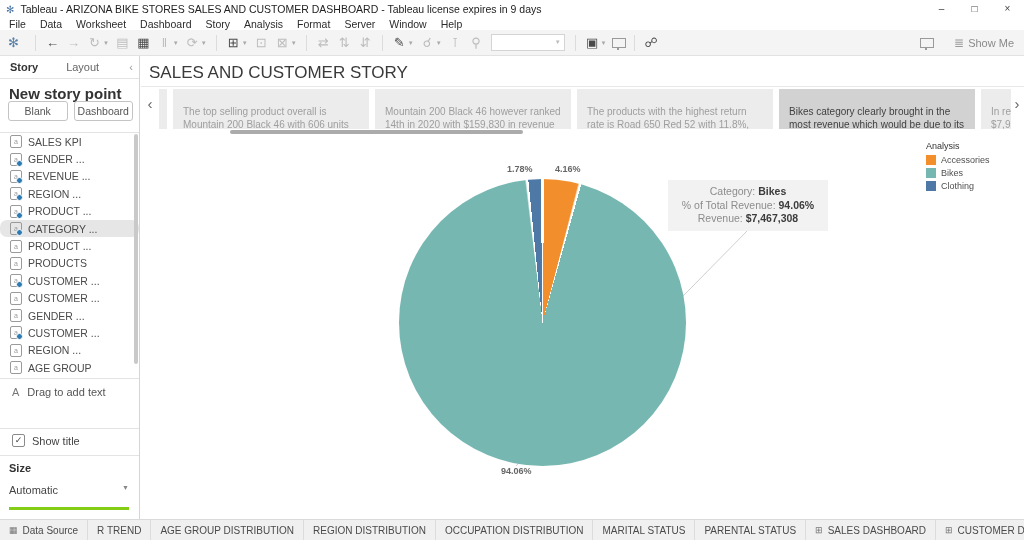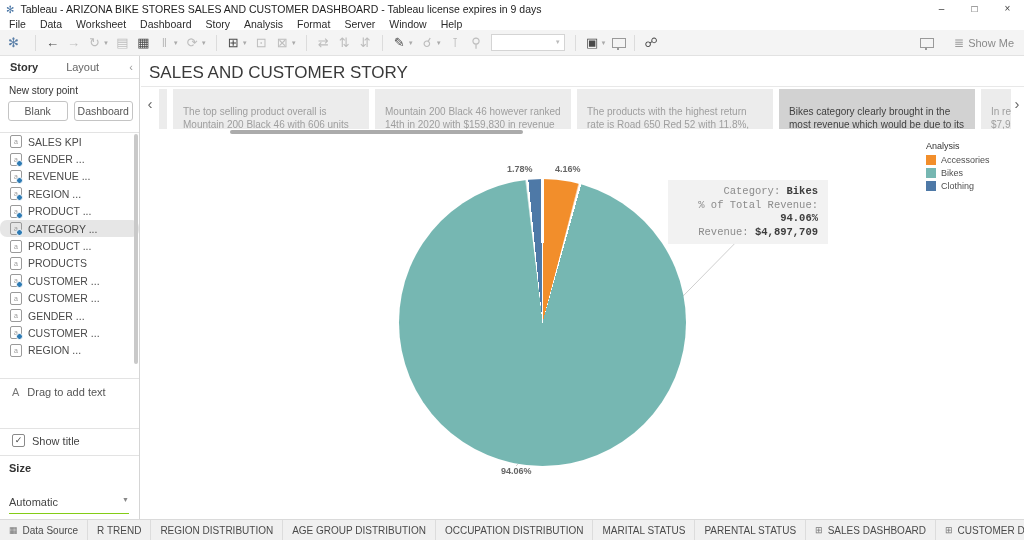--- a/index.html
+++ b/index.html
@@ -30,58 +30,58 @@
   .tright{margin-left:auto;display:flex;align-items:center;margin-right:10px;}
   .showme{display:flex;align-items:center;margin-left:18px;color:#8a8a8a;font-size:11px;}
   .showme .g{font-size:12px;margin-right:4px;color:#9a9a9a;}
   
   .sidebar{position:absolute;left:0;top:56px;width:140px;height:463px;background:#fff;border-right:1px solid #d5d5d5;box-sizing:border-box;}
   .sep{position:absolute;left:0;right:0;height:1px;background:#e3e3e3;}
   .side-tabs{position:absolute;left:0;top:0;right:0;height:22px;border-bottom:1px solid #e3e3e3;display:flex;align-items:center;}
   .side-tabs .st{font-size:11px;color:#666;padding:0 14px;}
   .side-tabs .st.active{font-weight:bold;color:#333;padding-left:10px;}
   .side-tabs .collapse{margin-left:auto;margin-right:6px;color:#999;font-size:11px;}
-  .nsp-label{position:absolute;left:9px;top:29px;font-size:10px;font-weight:normal;color:#333;}
+  .nsp-label{position:absolute;left:9px;top:29px;font-size:15px;font-weight:bold;color:#333;}
   .btnrow{position:absolute;left:8px;top:45px;right:6px;display:flex;gap:6px;}
   .btnrow .btn{flex:1;height:18px;border:1px solid #c4c4c4;border-radius:3px;background:#fff;font-size:10.5px;color:#555;
                display:flex;align-items:center;justify-content:center;}
   .sheet-list{position:absolute;left:0;top:77px;right:0;height:245px;overflow:hidden;}
   .sheet-item{height:17.4px;display:flex;align-items:center;padding-left:10px;font-size:10.5px;color:#4a4a4a;white-space:nowrap;}
   .sheet-item.selected{background:#e6e6e6;border-radius:7px;}
   .sp-icon{width:10px;height:11px;border:1px solid #9a9a9a;border-radius:2px;margin-right:6px;flex:none;position:relative;
            font-size:7px;color:#9a9a9a;display:flex;align-items:center;justify-content:center;line-height:1;}
   .sp-icon .dot{position:absolute;right:-2px;bottom:-2px;width:5px;height:5px;border-radius:50%;background:#2e7bb4;border:1px solid #fff;}
   .vscroll{position:absolute;right:1px;top:78px;width:4px;height:230px;background:#c9c9c9;border-radius:2px;}
   .dragtext{position:absolute;left:12px;top:330px;display:flex;align-items:center;font-size:11px;color:#555;}
   .dragtext .a{font-size:11px;color:#777;margin-right:8px;}
   .showtitle{position:absolute;left:12px;top:378px;display:flex;align-items:center;font-size:11px;color:#444;}
   .cbx{width:11px;height:11px;border:1px solid #8a8a8a;border-radius:2px;margin-right:7px;font-size:9px;line-height:11px;
        text-align:center;color:#444;background:#fff;}
   .size-label{position:absolute;left:9px;top:406px;font-size:11px;font-weight:bold;color:#333;}
-  .size-select{position:absolute;left:9px;top:428px;right:10px;border-bottom:1px solid #84cc16;font-size:11px;color:#444;
-               padding-bottom:5px;display:flex;margin-top:12px;}
+  .size-select{position:absolute;left:9px;top:428px;right:10px;border-bottom:3px solid #84cc16;font-size:11px;color:#444;
+               padding-bottom:11px;display:flex;}
   .size-select .caret{margin-left:auto;font-size:7px;color:#888;}
   
   .main{position:absolute;left:141px;top:56px;width:883px;height:463px;background:#fff;}
   .story-title{height:31px;border-bottom:1px solid #e8e8e8;font-size:17px;color:#3a3a3a;padding:7px 0 8px 8px;box-sizing:border-box;}
   .navigator{position:relative;height:46px;}
   .navchev{position:absolute;top:8px;font-size:15px;color:#666;width:12px;text-align:center;}
   .navchev.left{left:3px;} .navchev.right{right:1px;}
   .boxes{position:absolute;left:18px;right:13px;top:2px;height:40px;overflow:hidden;display:flex;gap:6px;}
   .sliver{flex:none;width:8px;background:#ececec;}
   .nav-box{flex:none;width:196px;height:40px;background:#ececec;box-sizing:border-box;padding:16px 10px;
            font-size:10px;line-height:13px;color:#9e9e9e;overflow:hidden;white-space:pre-line;}
   .nav-box.selected{background:#d2d2d2;color:#3f3f3f;}
   .nav-scrollbar{position:absolute;left:89px;top:43px;width:293px;height:4px;background:#ababab;border-radius:2px;}
   .canvas{position:relative;height:385px;overflow:hidden;}
   .pie{position:absolute;left:258px;top:46px;width:287px;height:287px;border-radius:50%;}
   .pct{position:absolute;font-size:9px;color:#666;white-space:nowrap;font-weight:bold;}
   .leader{position:absolute;left:0;top:0;pointer-events:none;}
   .tooltip{position:absolute;left:527px;top:47px;width:160px;background:rgba(242,242,242,0.97);
-           padding:5px 10px;box-sizing:border-box;text-align:right;font-size:10.5px;line-height:13.5px;color:#8c8c8c;font-family:Liberation Mono, monospace;}
+           padding:5px 10px;box-sizing:border-box;text-align:center;font-size:10.5px;line-height:13.5px;color:#8c8c8c;}
   .tooltip b{color:#3c3c3c;font-weight:bold;}
   .legend{position:absolute;left:785px;top:8px;font-size:9px;color:#4f4f4f;}
   .legend .ltitle{margin-bottom:4px;color:#333;}
   .litem{display:flex;align-items:center;margin-bottom:3px;}
   .swatch{width:10px;height:10px;margin-right:5px;flex:none;}
   
   .tabbar{position:absolute;left:0;top:519px;width:1024px;height:21px;background:#f0f0f0;border-top:1px solid #dadada;
           display:flex;align-items:stretch;box-sizing:border-box;overflow:hidden;}
   .tab{display:flex;align-items:center;padding:0 9px;font-size:10px;color:#4a4a4a;border-right:1px solid #dcdcdc;white-space:nowrap;}
   .tab .ticon{font-size:9px;margin-right:5px;color:#777;}
@@ -261,20 +261,24 @@
           <span class="sp-icon">a</span>
           <span>GENDER ...</span>
         </div>
         <div class="sheet-item">
           <span class="sp-icon">a<span class="dot"></span></span>
           <span>CUSTOMER ...</span>
         </div>
         <div class="sheet-item">
           <span class="sp-icon">a</span>
           <span>REGION ...</span>
+        </div>
+        <div class="sheet-item">
+          <span class="sp-icon">a</span>
+          <span>AGE GROUP</span>
         </div>
       </div>
     <div class="vscroll"></div>
     <div class="sep" style="top:322px"></div>
     <div class="dragtext">
       <span class="a">A</span>
       <span>Drag to add text</span>
     </div>
     <div class="sep" style="top:372px"></div>
     <div class="showtitle">
@@ -309,21 +313,21 @@
       <svg class="leader" width="883" height="385">
         <line x1="609" y1="95" x2="375" y2="333" stroke="#cfcfcf" stroke-width="1"></line>
       </svg>
       <div class="pie" id="pie" style="background: conic-gradient(rgb(255, 255, 255) 0%, rgb(255, 255, 255) 0.2%, rgb(242, 142, 43) 0.2%, rgb(242, 142, 43) 3.96%, rgb(255, 255, 255) 4.16%, rgb(255, 255, 255) 4.36%, rgb(118, 183, 178) 4.36%, rgb(118, 183, 178) 98.02%, rgb(255, 255, 255) 98.22%, rgb(255, 255, 255) 98.42%, rgb(78, 121, 167) 98.42%, rgb(78, 121, 167) 99.8%, rgb(255, 255, 255) 99.8%, rgb(255, 255, 255) 100%);"></div>
       <span class="pct" style="left:366px;top:31px;">1.78%</span>
       <span class="pct" style="left:414px;top:31px;">4.16%</span>
       <span class="pct" style="left:360px;top:333px;">94.06%</span>
       <div class="tooltip">
         <div><span>Category: </span><b>Bikes</b></div>
         <div><span>% of Total Revenue: </span><b>94.06%</b></div>
-        <div><span>Revenue: </span><b>$4,897,709</b></div>
+        <div><span>Revenue: </span><b>$7,467,308</b></div>
       </div>
       <div class="legend">
         <div class="ltitle">Analysis</div>
         <div id="legend-items">
             <div class="litem">
               <span class="swatch" style="background: rgb(242, 142, 43);"></span>
               <span>Accessories</span>
             </div>
             <div class="litem">
               <span class="swatch" style="background: rgb(118, 183, 178);"></span>
@@ -341,24 +345,24 @@
   <div class="tabbar" id="tabbar">
     <div class="tab">
       <span class="ticon">▦</span>
       <span>Data Source</span>
     </div>
     <span id="tab-list" style="display:flex;align-items:stretch;">
         <div class="tab">
           <span>R TREND</span>
         </div>
         <div class="tab">
+          <span>AGE GROUP DISTRIBUTION</span>
+        </div>
+        <div class="tab">
           <span>REGION DISTRIBUTION</span>
-        </div>
-        <div class="tab">
-          <span>AGE GROUP DISTRIBUTION</span>
         </div>
         <div class="tab">
           <span>OCCUPATION DISTRIBUTION</span>
         </div>
         <div class="tab">
           <span>MARITAL STATUS</span>
         </div>
         <div class="tab">
           <span>PARENTAL STATUS</span>
         </div>

